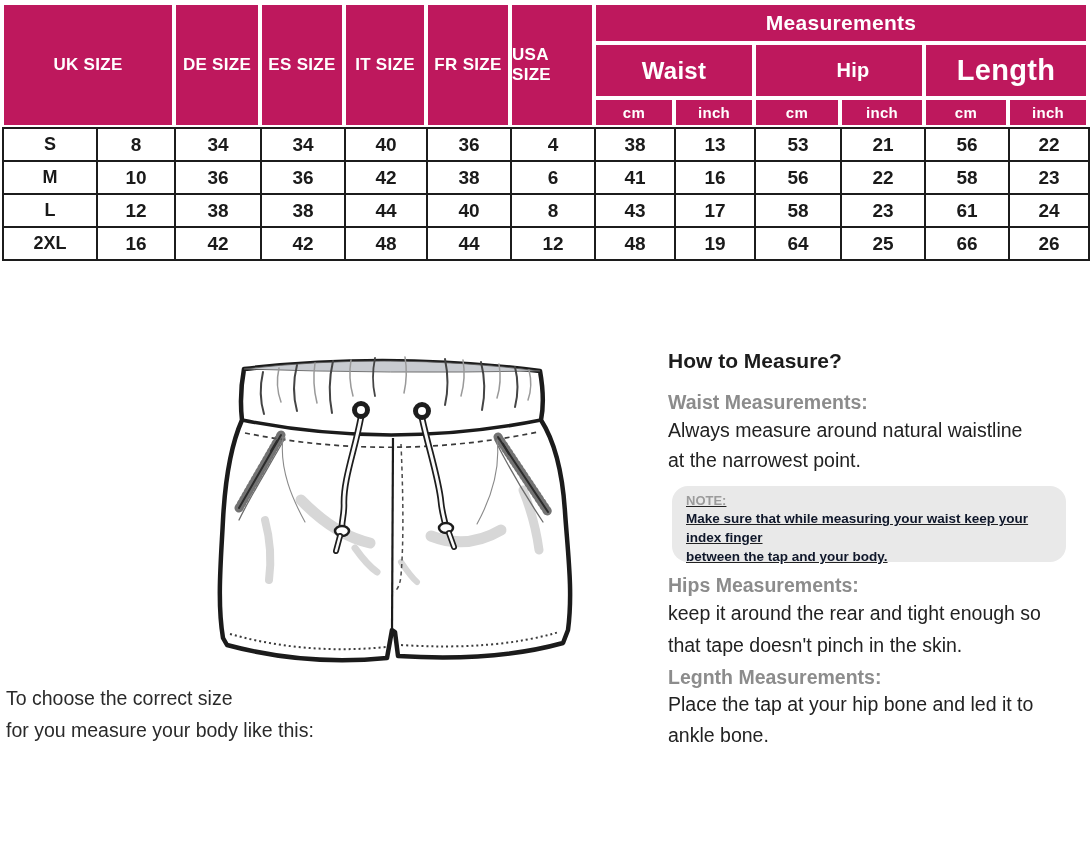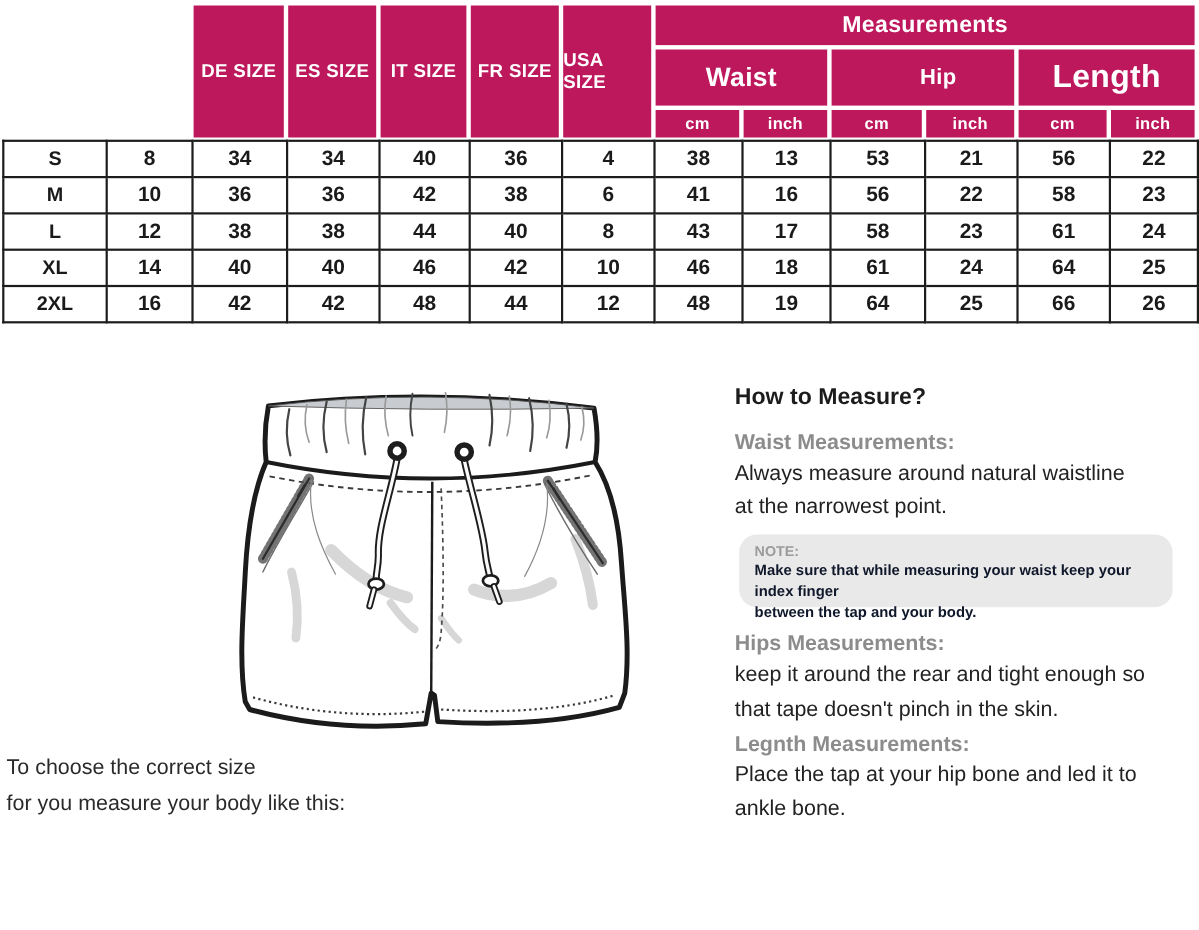--- a/index.html
+++ b/index.html
@@ -52,31 +52,32 @@
 
   
   .g-title{position:absolute;left:668px;top:349px;font-size:21px;font-weight:700;color:#1c1c1c;}
   .g-head{position:absolute;left:668px;font-size:19.5px;font-weight:700;color:#8c8c8c;}
   .g-line{position:absolute;left:668px;font-size:19.5px;color:#222;}
   .gh-waist{top:391px;} .gl-w1{top:419px;} .gl-w2{top:449px;}
   .gh-hips{top:574px;} .gl-h1{top:602px;} .gl-h2{top:634px;}
   .gh-len{top:666px;} .gl-l1{top:693px;} .gl-l2{top:724px;}
 
   .note-box{
-    position:absolute;left:672px;top:486px;width:394px;height:66px;
-    background:#e9e9e9;border-radius:16px;padding:7px 0 0 14px;box-sizing:border-box;
+    position:absolute;left:672px;top:486px;width:394px;height:76px;
+    background:#e9e9e9;border-radius:16px;padding:7px 0 0 14px;box-sizing:border-box;text-decoration:underline;
   }
   .note-label{font-size:13px;font-weight:700;color:#9b9b9b;line-height:16px;}
   .note-line{font-size:13.5px;font-weight:600;color:#0f172a;line-height:19px;}
 </style>
 </head>
 <body>
 
 <div class="size-table">
   <div class="thead-grid">
+    <div class="hcell h-size h-uk">UK SIZE</div>
     <div class="hcell h-size h-de">DE SIZE</div>
     <div class="hcell h-size h-es">ES SIZE</div>
     <div class="hcell h-size h-it">IT SIZE</div>
     <div class="hcell h-size h-fr">FR SIZE</div>
     <div class="hcell h-size h-usa">USA SIZE</div>
     <div class="hcell h-meas">Measurements</div>
     <div class="hcell h-waist">Waist</div>
     <div class="hcell h-hip">Hip</div>
     <div class="hcell h-length">Length</div>
     <div class="hcell h-unit u1">cm</div>
@@ -143,35 +144,20 @@
       <td>40</td>
       <td>8</td>
       <td>43</td>
       <td>17</td>
       <td>58</td>
       <td>23</td>
       <td>61</td>
       <td>24</td>
     </tr>
     <tr>
-      <td class="sizecol">XL</td>
-      <td>14</td>
-      <td>40</td>
-      <td>40</td>
-      <td>46</td>
-      <td>42</td>
-      <td>10</td>
-      <td>46</td>
-      <td>18</td>
-      <td>61</td>
-      <td>24</td>
-      <td>64</td>
-      <td>25</td>
-    </tr>
-    <tr>
       <td class="sizecol">2XL</td>
       <td>16</td>
       <td>42</td>
       <td>42</td>
       <td>48</td>
       <td>44</td>
       <td>12</td>
       <td>48</td>
       <td>19</td>
       <td>64</td>

